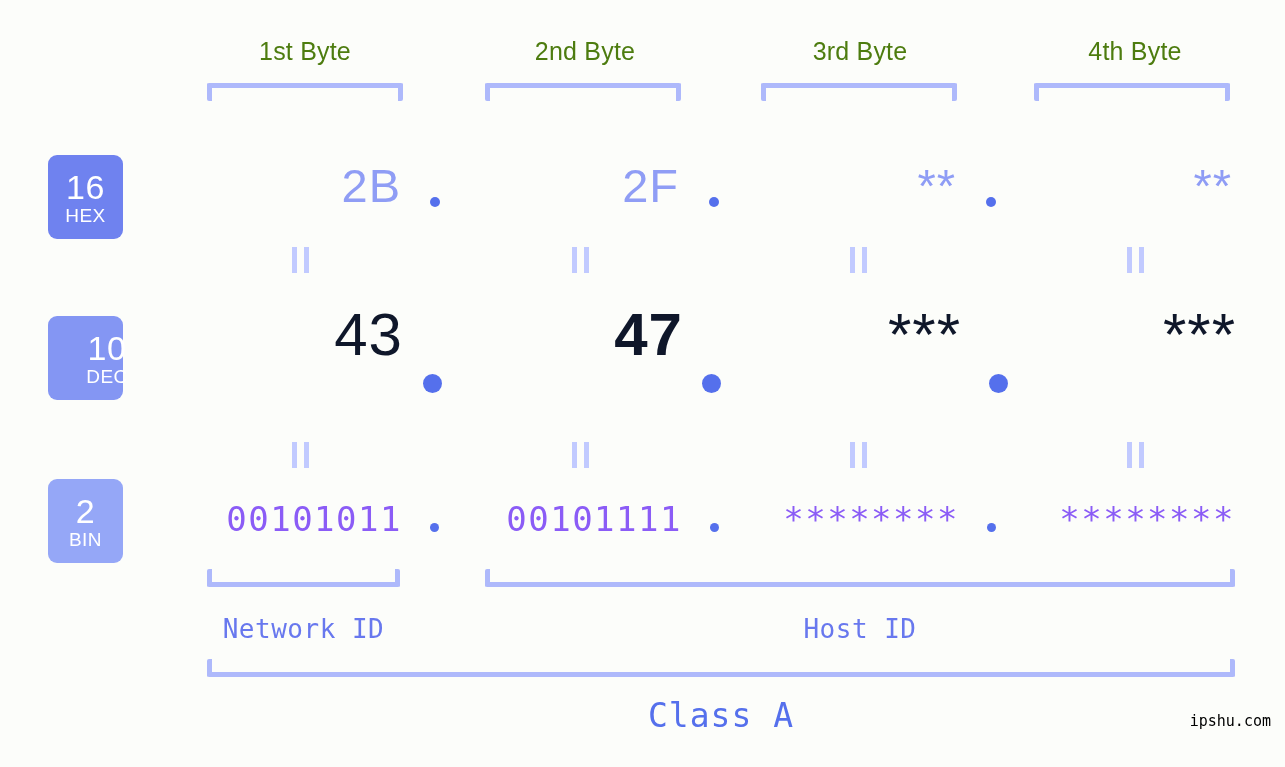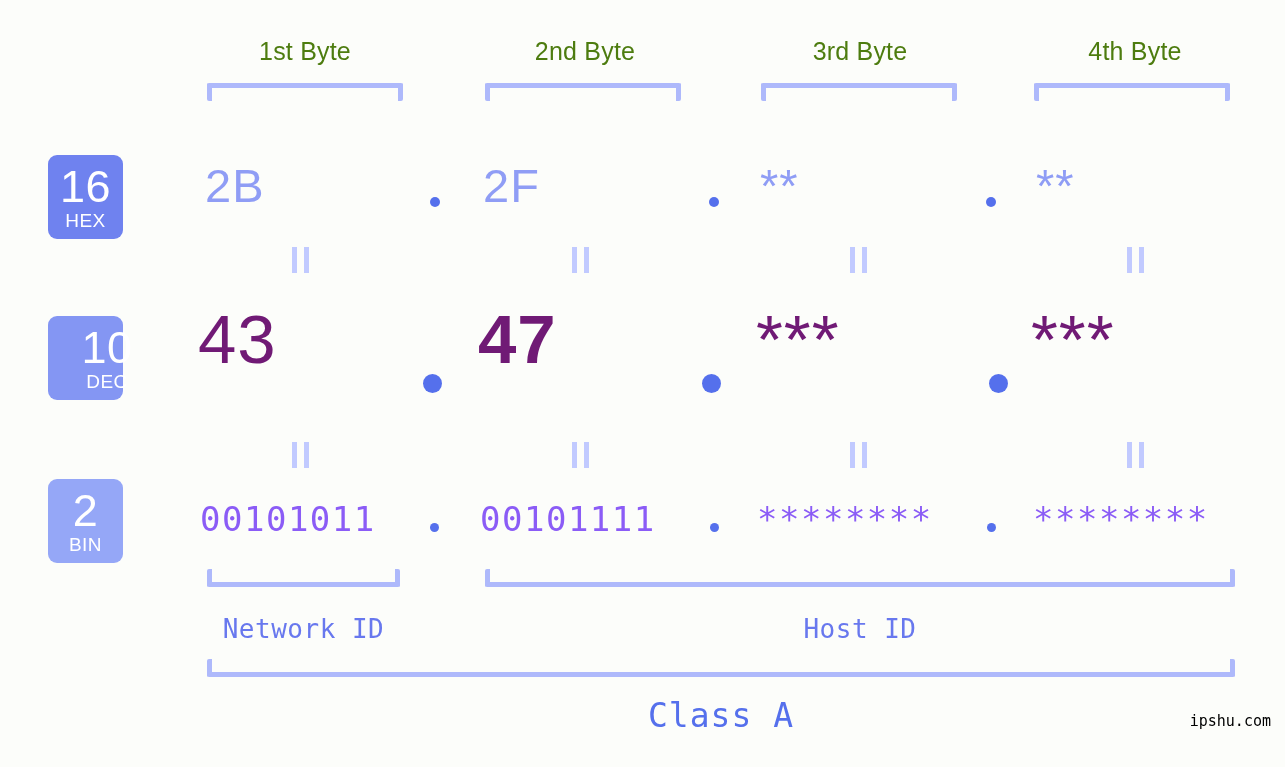--- a/index.html
+++ b/index.html
@@ -59,47 +59,47 @@
     height: 84px;
     border-radius: 9px;
     color: #ffffff;
     display: flex;
     flex-direction: column;
     align-items: center;
     justify-content: center;
     line-height: 1;
   }
   .base-badge .num {
-    font-size: 45px;
+    font-size: 34px;
     font-weight: 400;
     letter-spacing: 0.5px;
   }
   .base-badge .name {
     font-size: 19px;
     font-weight: 400;
     margin-top: 2px;
     letter-spacing: 0.5px;
   }
 
   
   .val {
     position: absolute;
-    text-align: left;
+    text-align: right;
     white-space: nowrap;
     line-height: 1;
   }
   .val-hex {
     font-size: 47px;
     color: #8f9df5;
     font-family: "Liberation Sans", sans-serif;
     letter-spacing: 1px;
   }
   .val-dec {
-    font-size: 69px;
-    color: #701a75;
+    font-size: 60px;
+    color: #0f172a;
     font-family: "Liberation Sans", sans-serif;
     letter-spacing: 1px;
   }
   .val-bin {
     font-size: 34px;
     color: #8b5cf6;
     font-family: "DejaVu Sans Mono", monospace;
     letter-spacing: 1.5px;
   }
 

